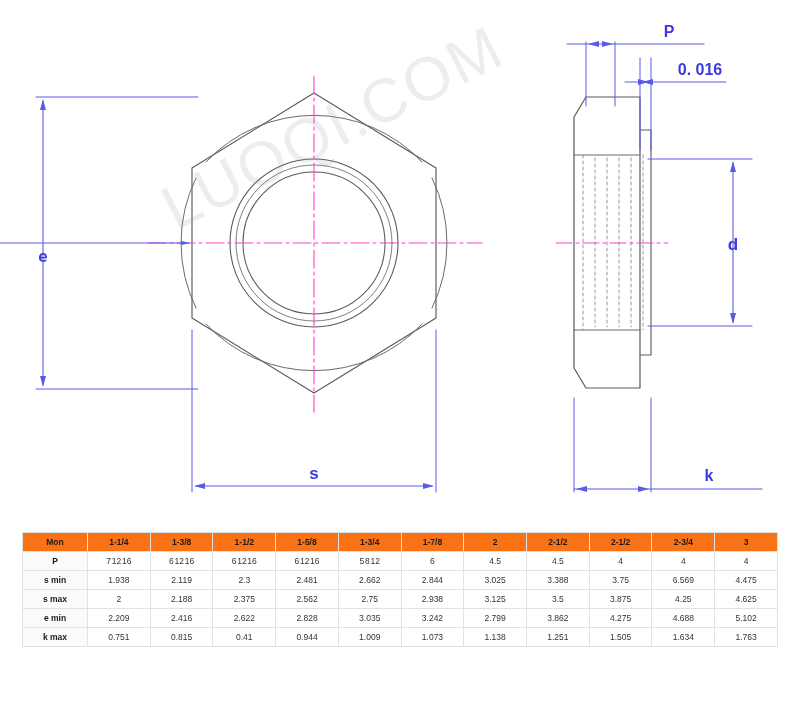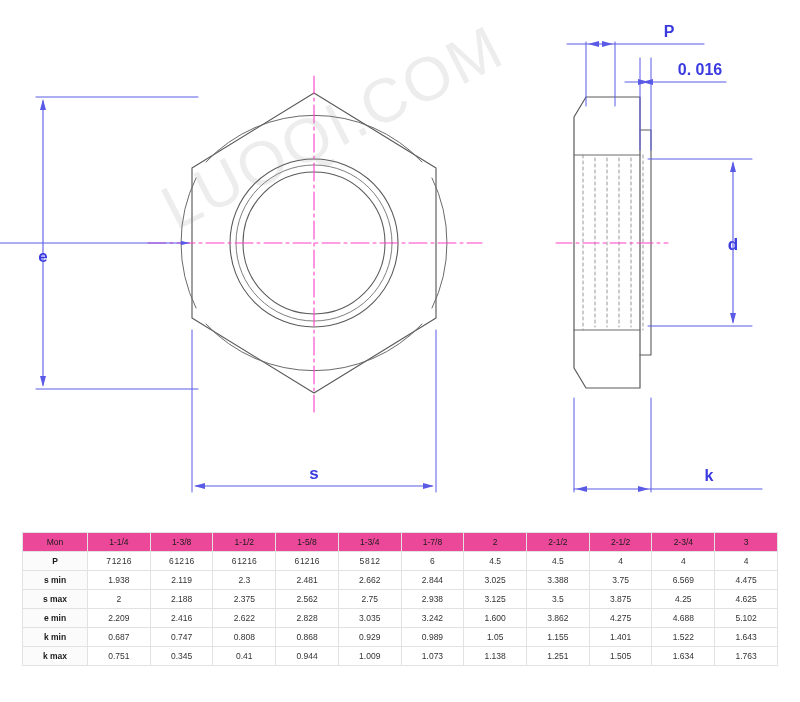--- a/index.html
+++ b/index.html
@@ -49,22 +49,22 @@
     text-align:center;
     vertical-align:middle;
     font-size:8.5px;
     color:#333333;
     padding:0 1px;
     line-height:18px;
     overflow:hidden;
     white-space:nowrap;
   }
   table.spec tr.hdr td{
-    font-weight:normal;
-    background:#ec4899;
+    font-weight:bold;
+    background:#f97316;
     color:#1a1a1a;
   }
   table.spec td.rowhead{
     font-weight:bold;
     background:#fbfbfb;
     color:#1a1a1a;
     width:62px;
   }
 </style>
 </head>
@@ -227,44 +227,30 @@
           <td>4.625</td>
         </tr>
         <tr>
           <td class="rowhead">e min</td>
           <td>2.209</td>
           <td>2.416</td>
           <td>2.622</td>
           <td>2.828</td>
           <td>3.035</td>
           <td>3.242</td>
-          <td>1.600</td>
+          <td>2.799</td>
           <td>3.862</td>
           <td>4.275</td>
           <td>4.688</td>
           <td>5.102</td>
         </tr>
         <tr>
-          <td class="rowhead">k min</td>
-          <td>0.687</td>
-          <td>0.747</td>
-          <td>0.808</td>
-          <td>0.868</td>
-          <td>0.929</td>
-          <td>0.989</td>
-          <td>1.05</td>
-          <td>1.155</td>
-          <td>1.401</td>
-          <td>1.522</td>
-          <td>1.643</td>
-        </tr>
-        <tr>
           <td class="rowhead">k max</td>
           <td>0.751</td>
-          <td>0.345</td>
+          <td>0.815</td>
           <td>0.41</td>
           <td>0.944</td>
           <td>1.009</td>
           <td>1.073</td>
           <td>1.138</td>
           <td>1.251</td>
           <td>1.505</td>
           <td>1.634</td>
           <td>1.763</td>
         </tr>

